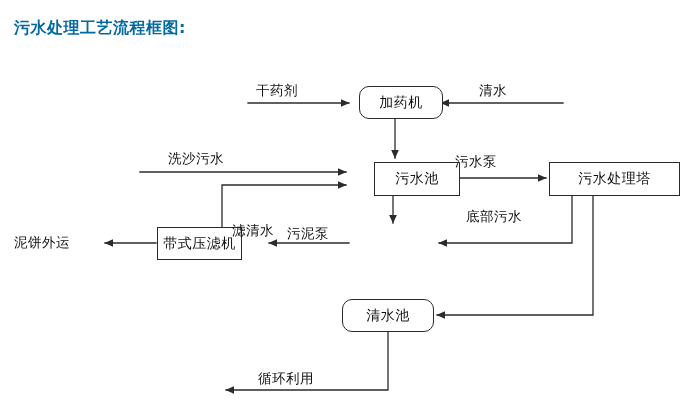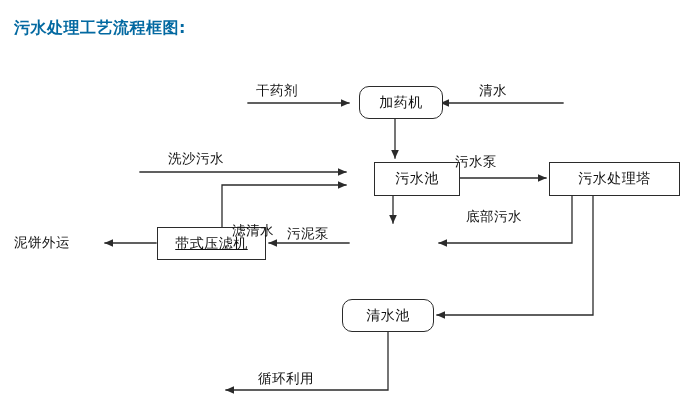--- a/index.html
+++ b/index.html
@@ -109,21 +109,21 @@
   </div>
 
   <div class="node" style="left:350px; top:162px; width:86px; height:34px;margin-left:24px;">
     <span>污水池</span>
   </div>
 
   <div class="node" style="left:549px; top:162px; width:131px; height:34px;">
     <span>污水处理塔</span>
   </div>
 
-  <div class="node" style="left:157px; top:227px; width:109px; height:33px;text-decoration:underline;">
+  <div class="node" style="left:157px; top:227px; width:85px; height:33px;">
     <span>带式压滤机</span>
   </div>
 
 
   <div class="node" style="left:342px; top:299px; width:92px; height:33px;border-radius:10px;">
     <span>清水池</span>
   </div>
 
   <div class="edge-label" style="left:256px; top:82px;">干药剂</div>
 

